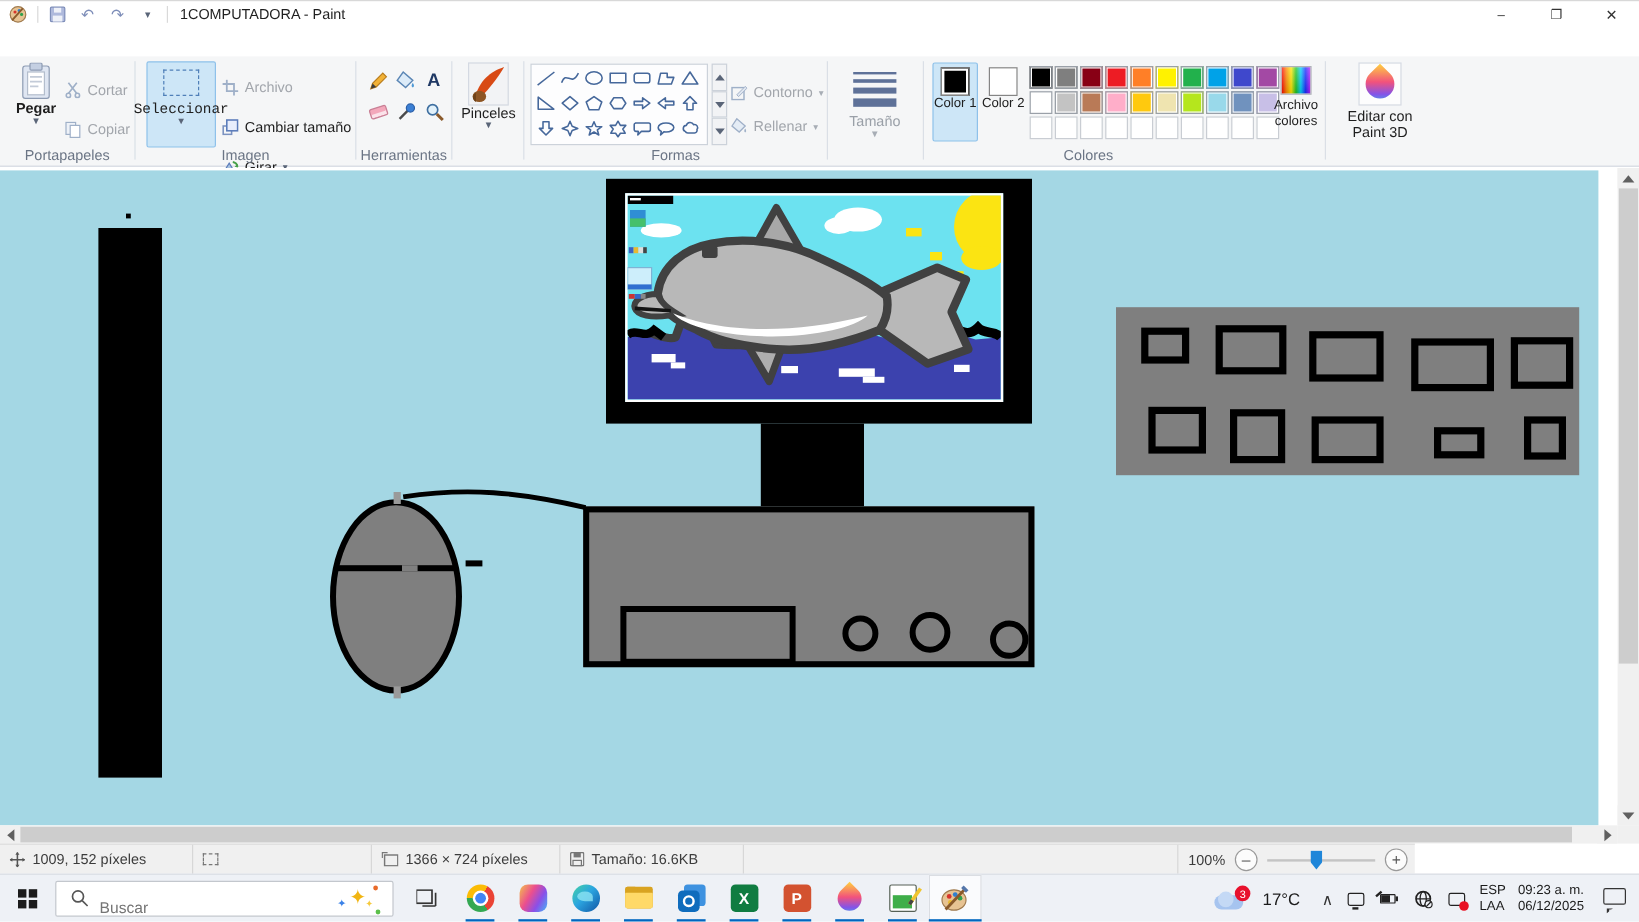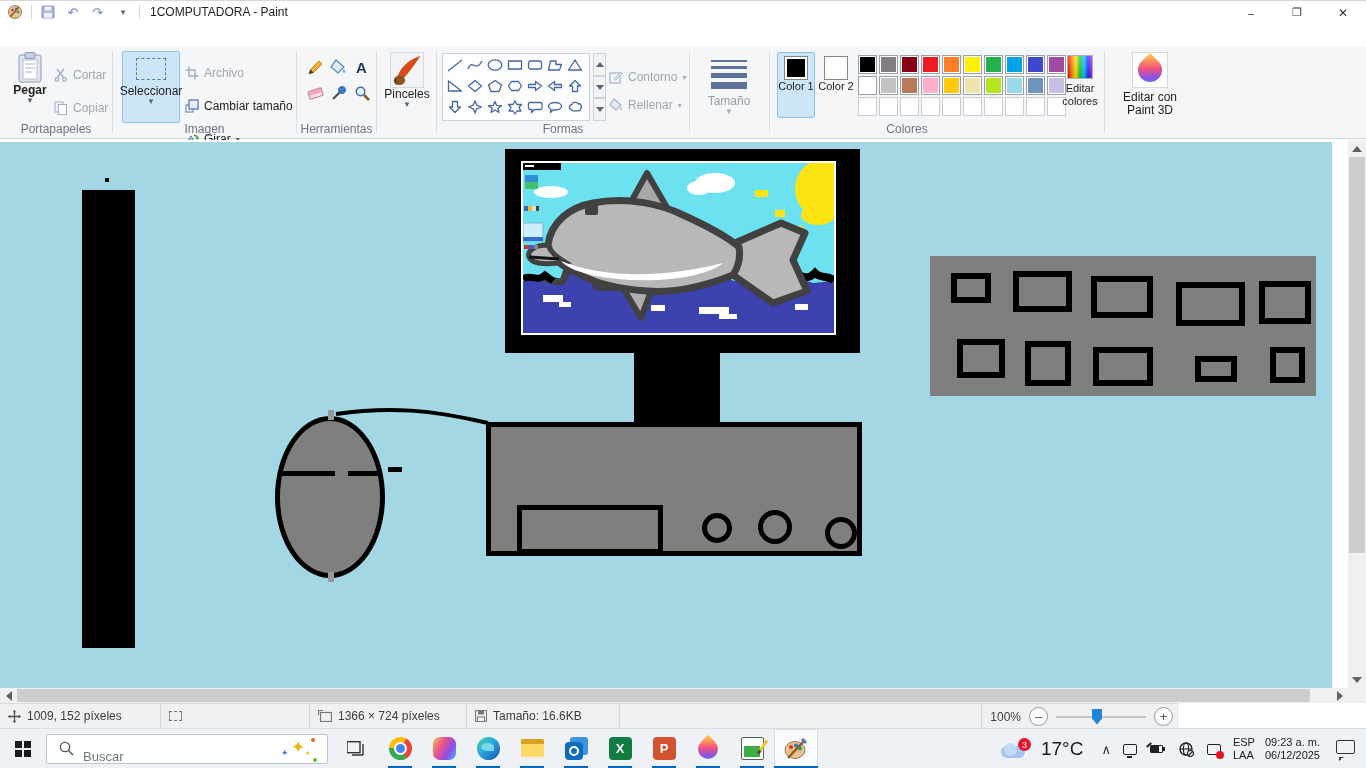--- a/index.html
+++ b/index.html
@@ -110,21 +110,21 @@
   .searchbox { position:relative; width:282px; height:30px; background:#fff; border:1px solid #c3c7cd; border-radius:2px; display:flex; align-items:center; }
   .searchbox input { border:none; outline:none; font-size:13px; color:#444; width:160px; font-family:"Liberation Sans",sans-serif; background:transparent;margin-top:16px; }
   .sparkles { position:absolute; right:10px; top:2px; width:36px; height:26px; }
   .tb-btn { width:44px; height:40px; display:flex; align-items:center; justify-content:center; position:relative; }
   .tb-btn.active { background:#fafbfd; box-shadow:inset 0 0 0 1px #dadde2; }
   .tb-underline { position:absolute; bottom:0; left:50%; transform:translateX(-50%); width:24px; height:3px; background:var(--underline-blue); }
   .tb-btn.active .tb-underline { width:44px; }
   .appicon { width:23px; height:23px; position:relative; }
   .tray { position:absolute; right:0; top:0; height:40px; display:flex; align-items:center; gap:10px; padding-right:8px; }
   .tray-text { font-size:11px; line-height:13px; color:#1b1b1b; }
-  .temp { font-size:19px; color:#1b1b1b; }
+  .temp { font-size:14px; color:#1b1b1b; }
   .trayicon { width:18px; height:18px; position:relative; display:flex; align-items:center; justify-content:center; }
 
   .letter-icon { display:flex; align-items:center; justify-content:center; color:#fff; font-weight:bold; border-radius:4px; width:23px; height:23px; font-size:13px; }
 
   svg { display:block; }
 </style>
 </head>
 <body>
 
 <div id="root">
@@ -190,21 +190,21 @@
               <rect x="4.5" y="3.5" width="8" height="10" fill="#fff" stroke="#9fb0c8"></rect>
             </svg>
           <span class="txt">Copiar</span>
         </div>
       </div>
       <div class="glabel">Portapapeles</div>
     </div>
     <div class="gsep" style="left:112px;"></div>
 
     <div class="rgroup" style="left:113px;width:183px;">
-      <div class="bigbtn hl" style="left:9px;top:4px;width:58px;height:72px;">
+      <div class="bigbtn hl" style="left:9px;top:4px;width:58px;height:72px;font-family:Liberation Mono, monospace;">
         <div style="width:30px;height:22px;border:1.5px dashed #4f7fb8;margin:6px 0 5px 0;"></div>
         <span class="btn-label">Seleccionar</span>
         <span class="caret">▼</span>
       </div>
       <div style="position:absolute;left:72px;top:4px;">
         <div class="smallbtn disabled">
           <svg width="14" height="14" viewBox="0 0 14 14">
               <path d="M4,0.5 V10 H13.5 M0.5,4 H10 V13.5" stroke="#9fb0c8" stroke-width="1.5" fill="none"></path>
             </svg>
           <span class="txt">Archivo</span>
@@ -471,21 +471,21 @@
           <div class="swatch empty"></div>
           <div class="swatch empty"></div>
           <div class="swatch empty"></div>
           <div class="swatch empty"></div>
           <div class="swatch empty"></div>
           <div class="swatch empty"></div>
           <div class="swatch empty"></div>
         </div>
       <div class="bigbtn" style="left:288px;top:5px;width:44px;height:72px;">
         <div class="rainbow" style="margin-top:2px;margin-bottom:3px;"></div>
-        <span class="btn-label" style="font-size:11px;width:48px;">Editar colores</span>
+        <span class="btn-label" style="font-size:11px;width:48px;">Archivo colores</span>
       </div>
       <div class="glabel" style="right:60px;">Colores</div>
     </div>
     <div class="gsep" style="left:1104px;"></div>
 
     <div class="rgroup" style="left:1105px;width:90px;">
       <div class="bigbtn" style="left:9px;top:4px;width:72px;height:76px;">
         <div style="width:36px;height:36px;border:1px solid #d4d9e2;background:#fdfdfd;display:flex;align-items:center;justify-content:center;margin-bottom:3px;">
           <div class="drop3d"></div>
         </div>

